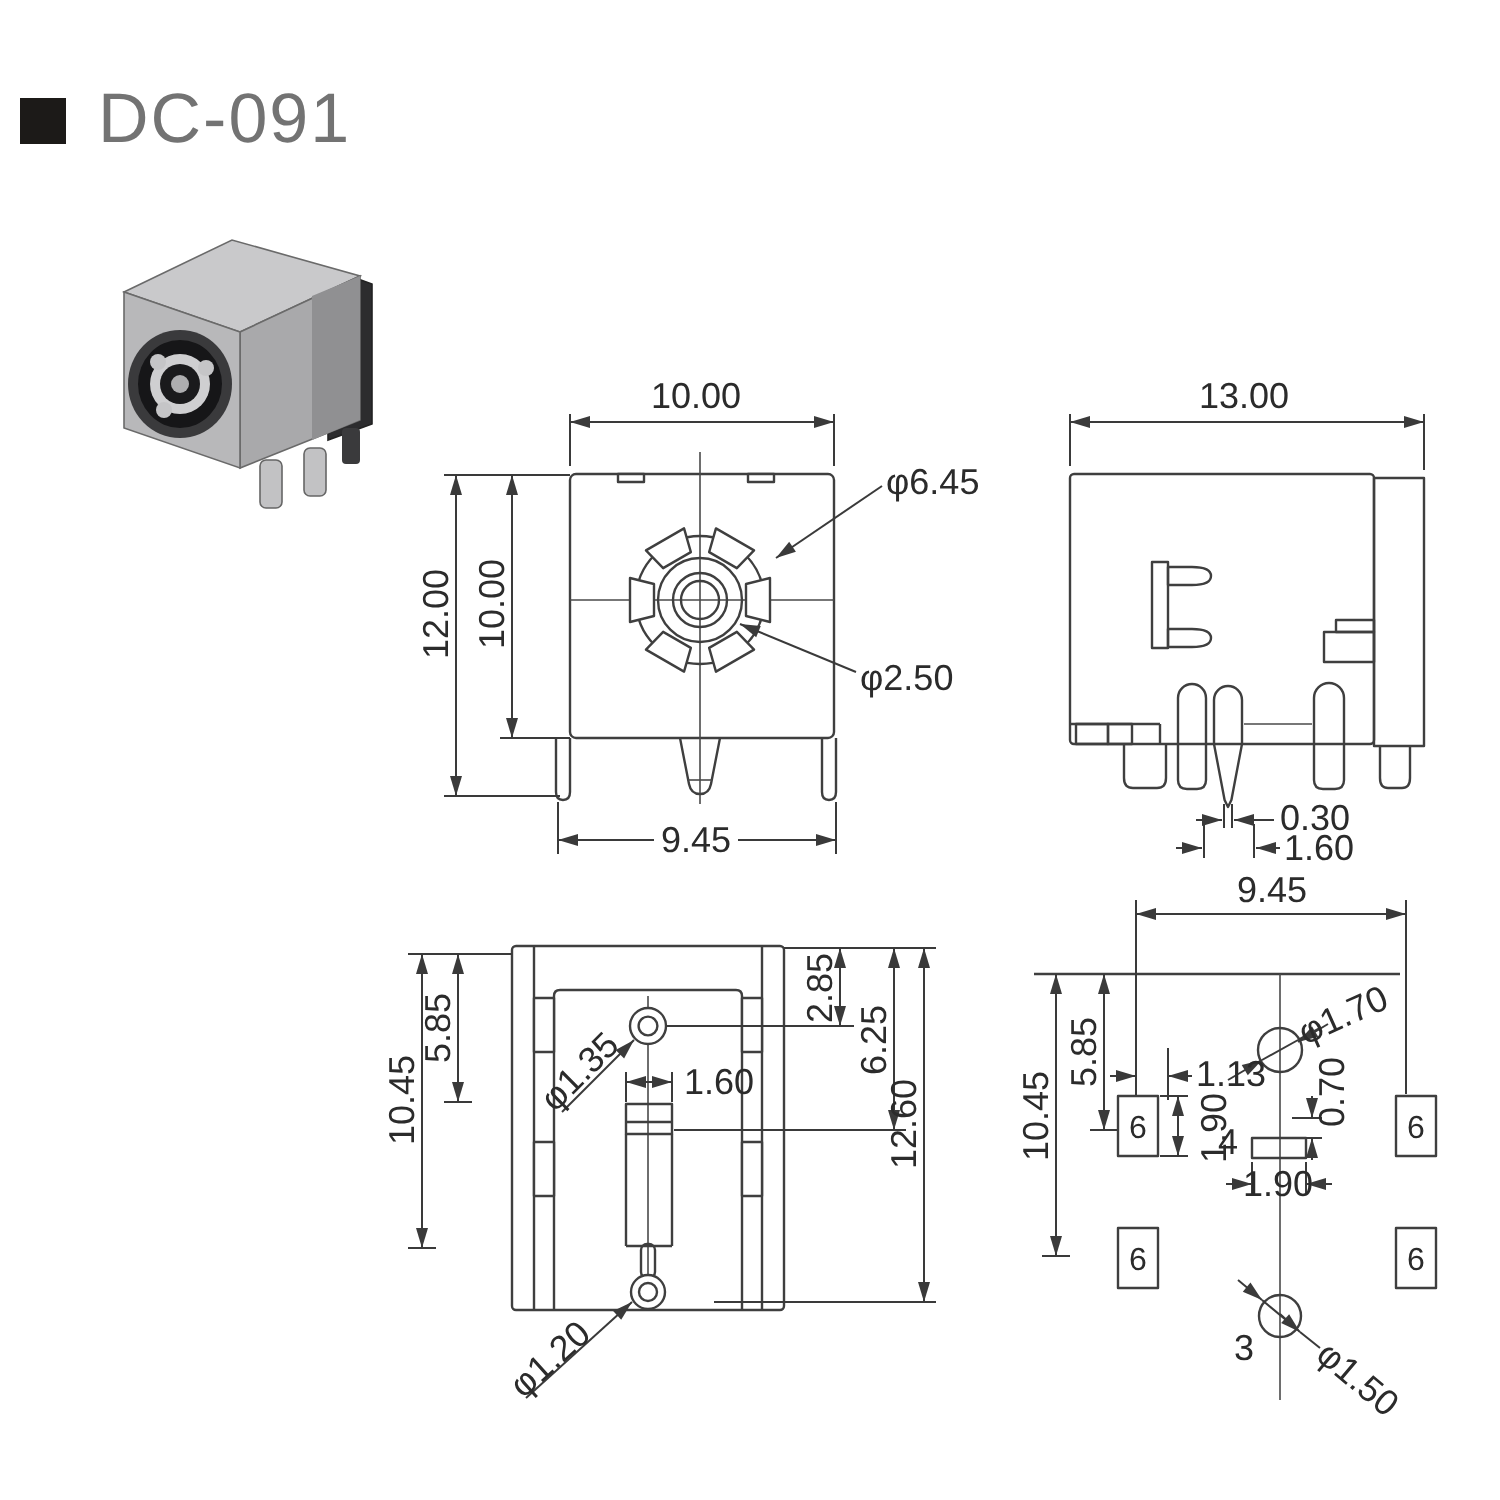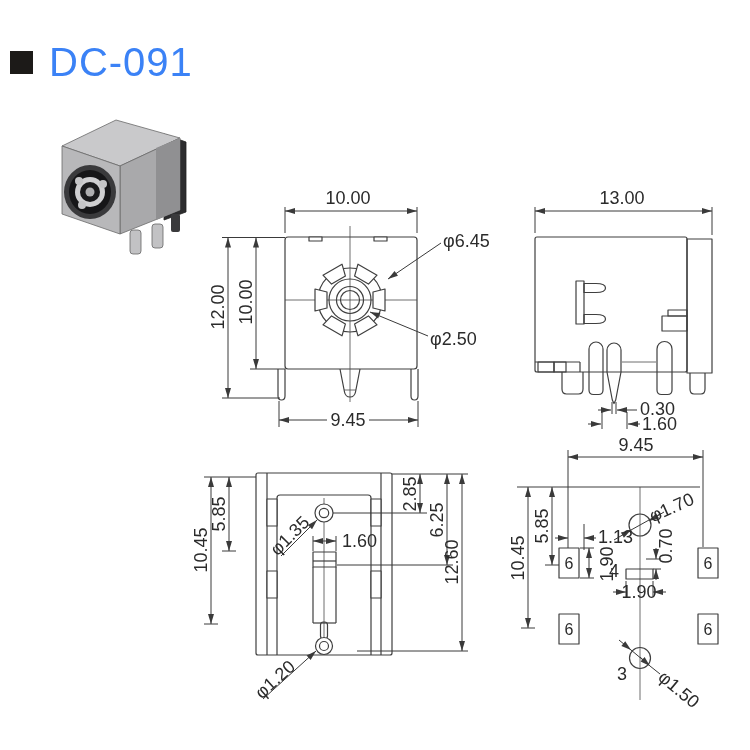--- a/index.html
+++ b/index.html
@@ -1,20 +1,20 @@
 <!DOCTYPE html>
 <html><head>
 <meta charset="utf-8">
 <style>
   html,body{margin:0;padding:0;background:#ffffff;}
   .canvas{position:relative;width:750px;height:750px;background:#ffffff;overflow:hidden;
           font-family:"Liberation Sans", sans-serif;}
   .header{position:absolute;left:10px;top:40px;display:flex;align-items:center;gap:16px;}
   .bullet{width:23px;height:23px;background:#1c1a18;display:inline-block;}
-  .title{font-size:40px;color:#3b82f6;letter-spacing:1px;}
+  .title{font-size:35px;color:#737373;letter-spacing:1px;}
   svg{position:absolute;left:0;top:0;}
   .ol{fill:none;stroke:#3f3f3f;stroke-width:1.2;stroke-linejoin:round;}
   .olw{fill:#ffffff;stroke:#3f3f3f;stroke-width:1.2;stroke-linejoin:round;}
   .thin{fill:none;stroke:#4a4a4a;stroke-width:0.8;}
   .dl{fill:none;stroke:#3a3a3a;stroke-width:1;}
   text.dim{font-family:"Liberation Sans",sans-serif;font-size:18px;fill:#2b2b2b;}
   text.dims{font-family:"Liberation Sans",sans-serif;font-size:16px;fill:#2b2b2b;}
 </style>
 </head>
 <body>

